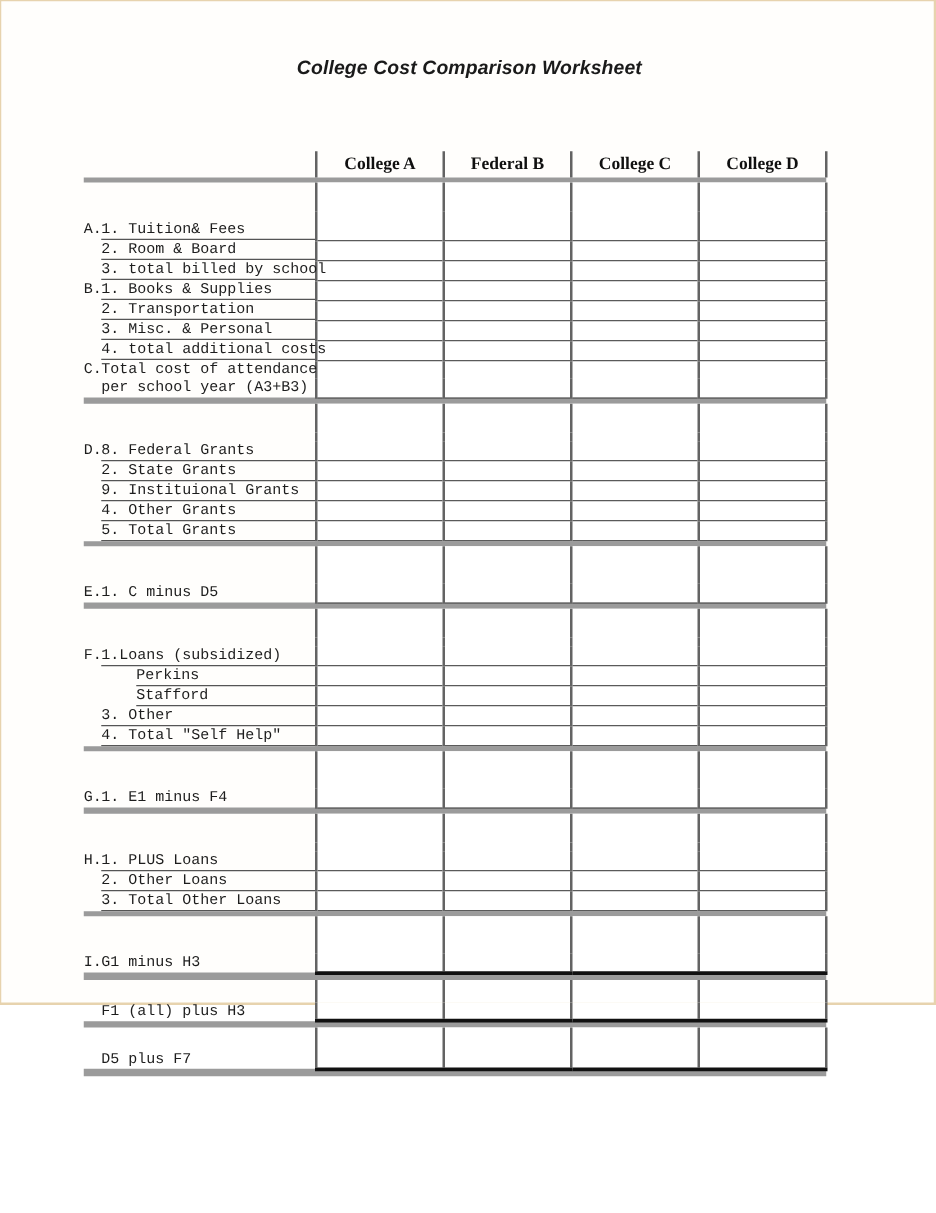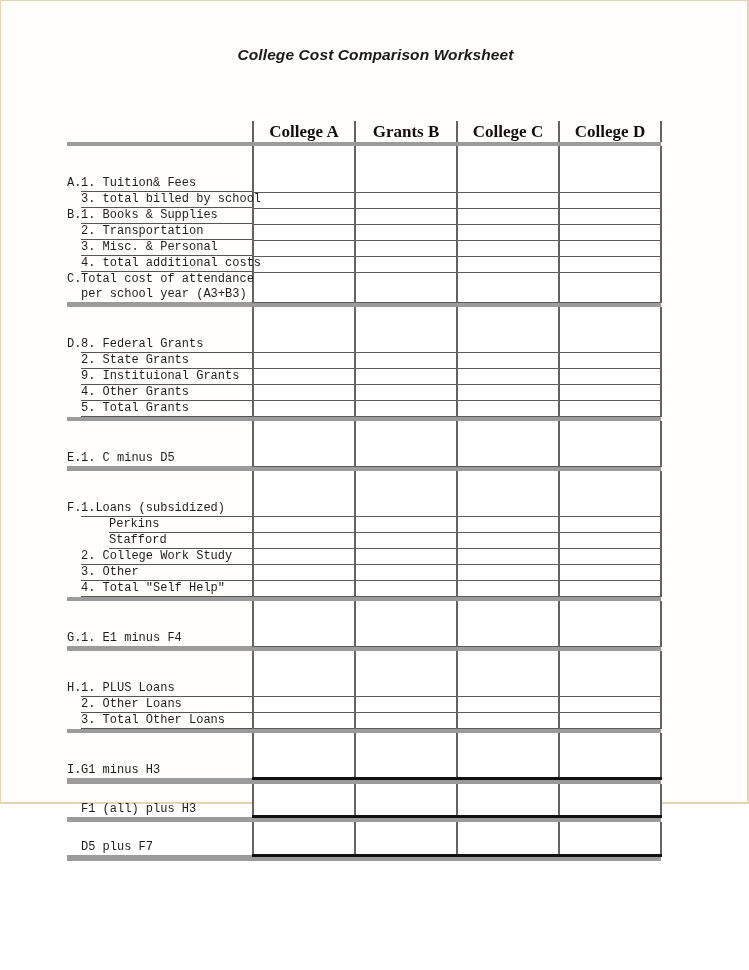--- a/index.html
+++ b/index.html
@@ -53,21 +53,21 @@
     padding: 0;
     margin: 0;
     vertical-align: top;
   }
 
   
   .hdr-blank { border: none; }
   .hdr-col {
     font-family: "Liberation Serif", serif;
     font-weight: bold;
-    font-size: 17px;
+    font-size: 14px;
     color: #101010;
     text-align: center;
     height: 21px;
     line-height: 21px;
     border-left: 2px solid #636363;
     border-right: 2px solid #636363;
   }
 
   
   tr.band > td {
@@ -144,21 +144,21 @@
       <col class="c-label">
       <col class="c-col">
         <col class="c-col">
         <col class="c-col">
         <col class="c-col">
     </colgroup>
     <tbody id="tbody-root">
         <tr>
           <td class="hdr-blank"></td>
           <td class="hdr-col">College A</td>
-          <td class="hdr-col">Grants B</td>
+          <td class="hdr-col">Federal B</td>
           <td class="hdr-col">College C</td>
           <td class="hdr-col">College D</td>
         </tr>
         <tr class="band">
           <td colspan="5"></td>
         </tr>
         <tr>
           <td class="labcell sect"></td>
           <td class="cell nob"></td>
           <td class="cell nob"></td>
@@ -176,20 +176,29 @@
           <td class="labcell lab">
             <span class="ul-wrap"><span class="letter">A.</span><span>1. Tuition&amp; Fees</span></span>
           </td>
           <td class="cell"></td>
           <td class="cell"></td>
           <td class="cell"></td>
           <td class="cell"></td>
         </tr>
         <tr>
           <td class="labcell lab">
+            <span class="ul-wrap"><span class="letter"></span><span>2. Room &amp; Board</span></span>
+          </td>
+          <td class="cell"></td>
+          <td class="cell"></td>
+          <td class="cell"></td>
+          <td class="cell"></td>
+        </tr>
+        <tr>
+          <td class="labcell lab">
             <span class="ul-wrap"><span class="letter"></span><span>3. total billed by school</span></span>
           </td>
           <td class="cell"></td>
           <td class="cell"></td>
           <td class="cell"></td>
           <td class="cell"></td>
         </tr>
         <tr>
           <td class="labcell lab">
             <span class="ul-wrap"><span class="letter">B.</span><span>1. Books &amp; Supplies</span></span>
@@ -363,29 +372,20 @@
             <span class="ul-wrap deep"><span class="letter"></span><span>Perkins</span></span>
           </td>
           <td class="cell"></td>
           <td class="cell"></td>
           <td class="cell"></td>
           <td class="cell"></td>
         </tr>
         <tr>
           <td class="labcell lab">
             <span class="ul-wrap deep"><span class="letter"></span><span>Stafford</span></span>
-          </td>
-          <td class="cell"></td>
-          <td class="cell"></td>
-          <td class="cell"></td>
-          <td class="cell"></td>
-        </tr>
-        <tr>
-          <td class="labcell lab">
-            <span class="ul-wrap"><span class="letter"></span><span>2. College Work Study</span></span>
           </td>
           <td class="cell"></td>
           <td class="cell"></td>
           <td class="cell"></td>
           <td class="cell"></td>
         </tr>
         <tr>
           <td class="labcell lab">
             <span class="ul-wrap"><span class="letter"></span><span>3. Other</span></span>
           </td>

